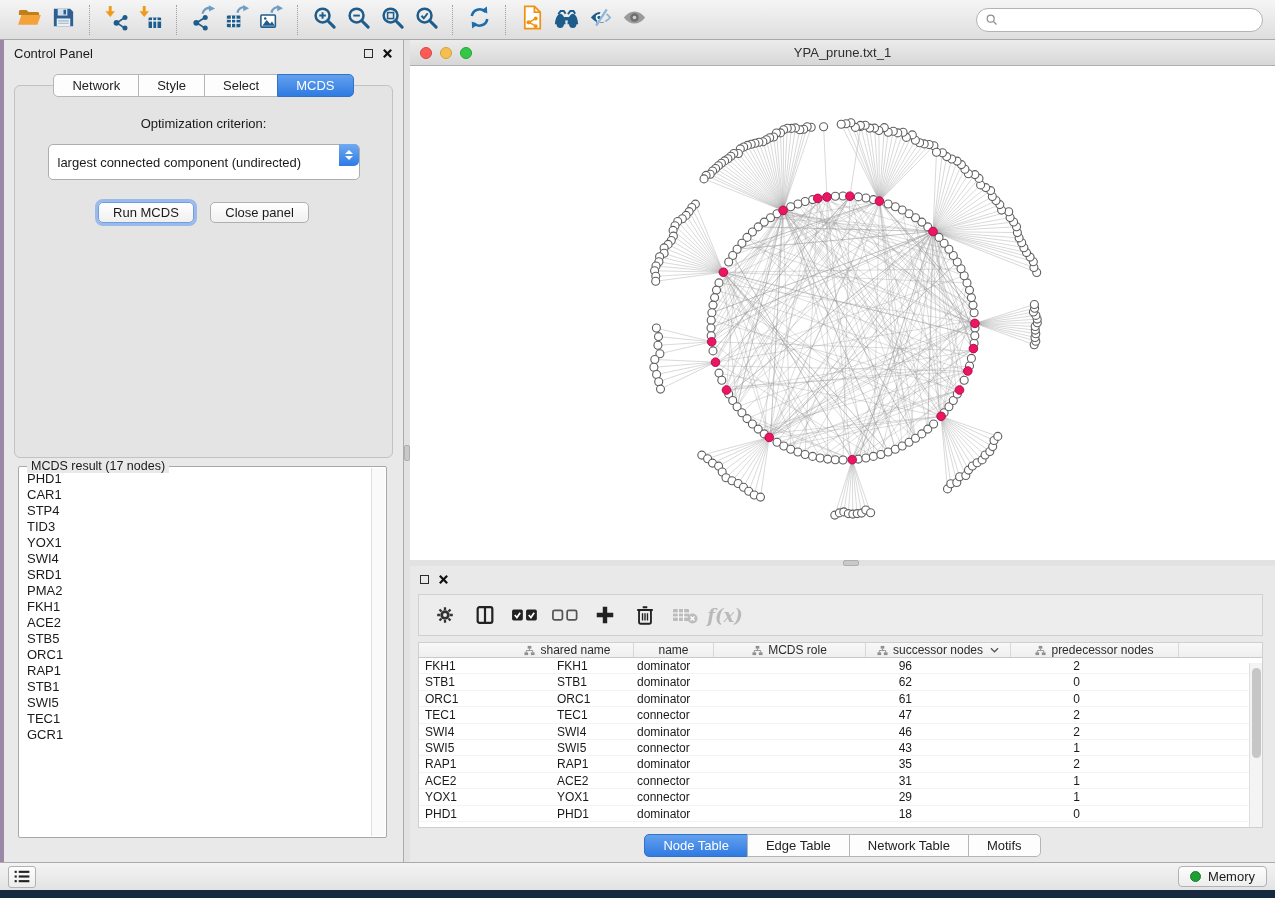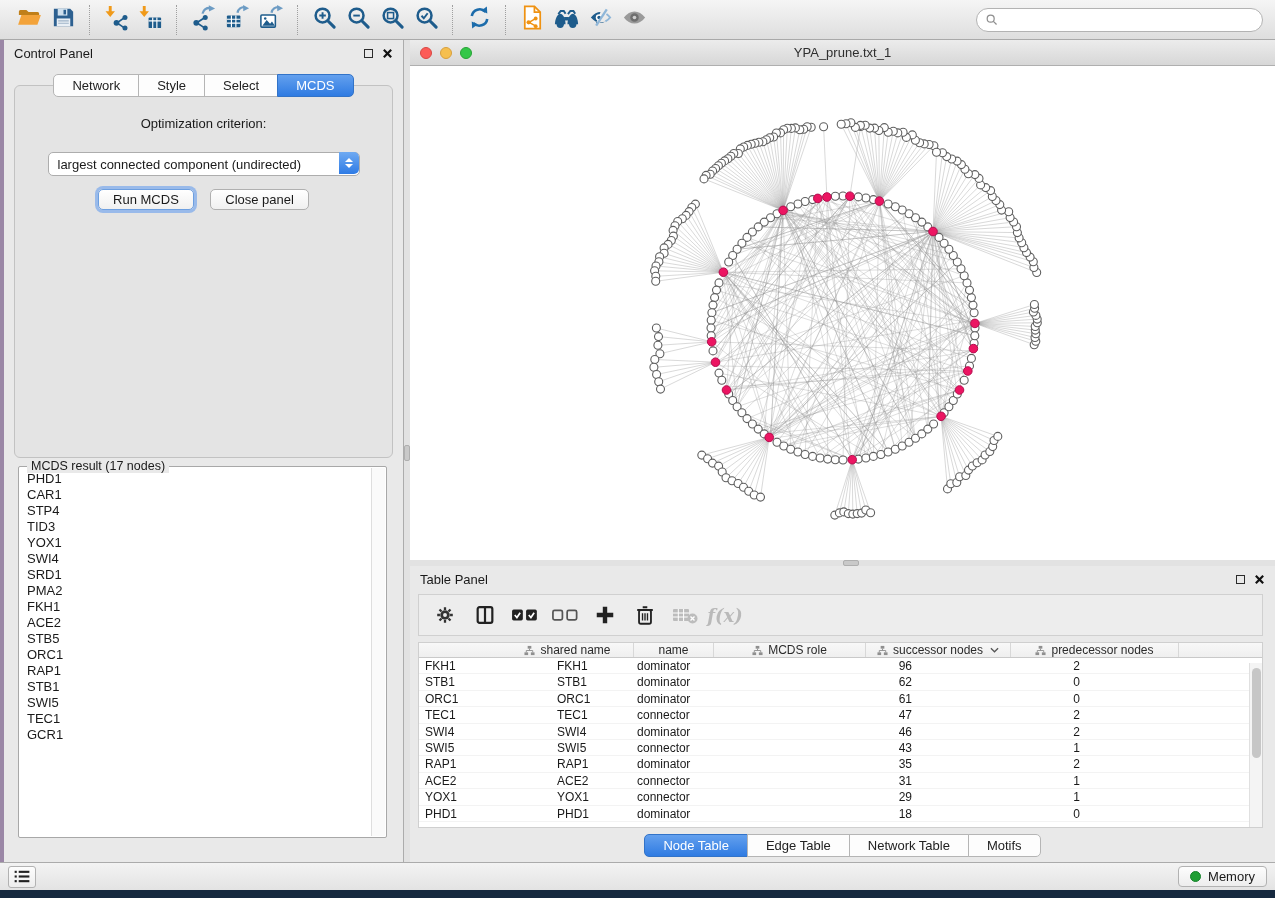--- a/index.html
+++ b/index.html
@@ -32,31 +32,31 @@
   .close-x { width:11px; height:11px; cursor:pointer; }
   .cp-tabs { position:absolute; left:0; right:0; top:34px; text-align:center; z-index:3; }
   .tabstrip { display:inline-flex; }
   .tab { padding:3px 18px; font-size:13px; background:#FDFDFD; border:1px solid #B5B5B5; margin-left:-1px; cursor:pointer; color:#222; }
   .tab:first-child { border-radius:5px 0 0 5px; margin-left:0; }
   .tab:last-child { border-radius:0 5px 5px 0; }
   .tab.active { background:linear-gradient(#63A0EE,#2F7BE2); border-color:#3273C8; color:#fff; }
   .cp-content { position:absolute; left:10px; right:10px; top:45px; height:373px;
     background:#E4E4E4; border:1px solid #C2C2C2; border-radius:6px; }
   .opt-label { text-align:center; margin-top:30px; font-size:13px; }
-  .combo { position:relative; margin:21px auto 0; width:312px; height:24px; background:#fff;
+  .combo { position:relative; margin:13px auto 0; width:312px; height:36px; background:#fff;
     border:1px solid #ADADAD; border-radius:5px; font-size:13px; display:flex; align-items:center;
     padding-left:9px; cursor:pointer; }
   .combo-cap { position:absolute; right:0; top:-1px; width:20px; height:22px; border-radius:0 5px 5px 0;
     background:linear-gradient(#6FAAF2,#2E7BE5); display:flex; flex-direction:column; align-items:center; justify-content:center; gap:2px; }
   .combo-cap .up { width:0; height:0; border-left:4px solid transparent; border-right:4px solid transparent; border-bottom:4px solid #fff; }
   .combo-cap .dn { width:0; height:0; border-left:4px solid transparent; border-right:4px solid transparent; border-top:4px solid #fff; }
   .btn-row { text-align:center; margin-top:13px; }
   .mac-btn { font-size:13px; padding:2px 14px; background:linear-gradient(#FFFFFF,#F0F0F0);
     border:1px solid #B0B0B0; border-radius:5px; cursor:pointer; font-family:inherit; color:#1a1a1a; }
-  .mac-btn.focused { box-shadow:0 0 0 3px rgba(77,144,240,.5); border-color:#6D9FE0; margin-right:12px; }
+  .mac-btn.focused { box-shadow:0 0 0 3px rgba(77,144,240,.5); border-color:#6D9FE0; margin-right:12px;margin-top:9px; }
   .result-group { position:absolute; left:14px; right:16px; top:426px; height:372px;
     border:1px solid #A8A8A8; border-radius:2px; background:#fff; }
   .result-legend { position:absolute; top:-8px; left:8px; background:#E9E9E9; padding:0 4px; font-size:12.5px; }
   .result-list { position:absolute; inset:4px 16px 4px 4px; overflow:hidden; font-size:13px; }
   .result-list div { line-height:16px; padding-left:4px; }
   .result-scroll { position:absolute; top:1px; bottom:1px; right:1px; width:14px; background:#FAFAFA; border-left:1px solid #DEDEDE; cursor:pointer; }
 
   
   .v-split { position:absolute; left:404px; top:40px; width:6px; height:822px; background:#E2E2E2; }
   .v-split .grip { position:absolute; left:0; top:405px; width:6px; height:16px; background:#C9C9C9; border:1px solid #AFAFAF; border-radius:2px; cursor:col-resize; }
@@ -996,21 +996,20 @@
           </g>
     </svg></div>
   </div>
 
   <div class="h-split">
       <span class="grip"></span>
     </div>
 
   <div class="table-panel">
     <div class="panel-header">
-      <span class="ph-title">Table Panel</span>
       <span class="ph-icons">
         <span class="float-box"></span>
         <svg class="close-x" viewBox="0 0 12 12">
             <path d="M2 2l8 8M10 2l-8 8" stroke="#111" stroke-width="2.4"></path>
           </svg>
       </span>
     </div>
     <div class="tp-toolbar" id="tp-toolbar">
         <span class="tpicon">
           <span style="display:flex">

